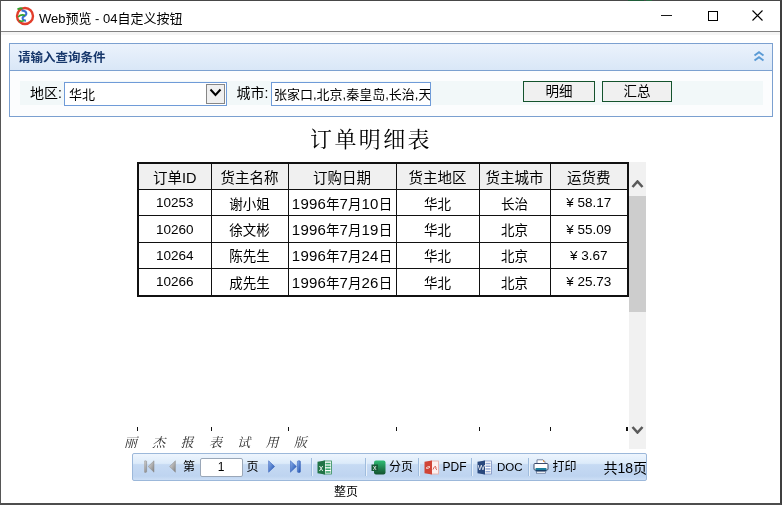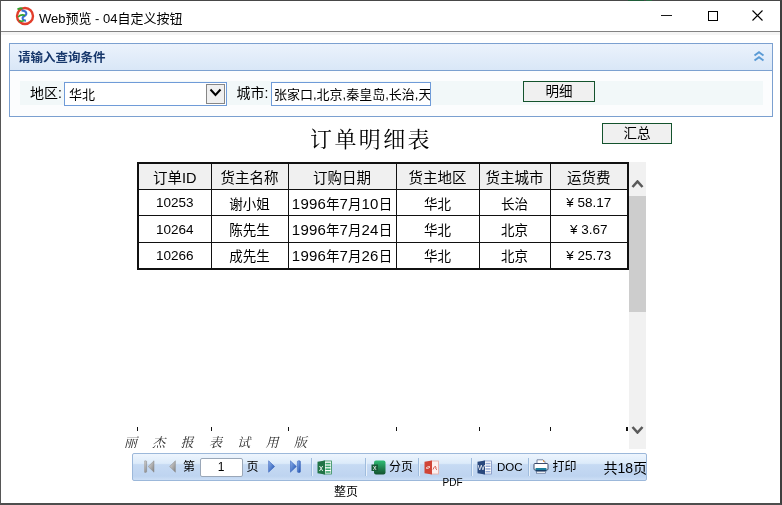--- a/index.html
+++ b/index.html
@@ -19,21 +19,21 @@
 .flabel{font-size:14px;color:#000;line-height:24px;}
 #lbl1{left:30px;top:81px;}
 #combo{left:64px;top:82px;width:163px;height:24px;box-sizing:border-box;border:1px solid #6f9bd8;background:#fff;}
 #combotext{left:69px;top:83.5px;font-size:13.3px;}
 #combobtn{left:206px;top:84px;width:19px;height:20px;box-sizing:border-box;border:1px solid #868686;background:#f0f0f0;}
 #lbl2{left:236.5px;top:81px;}
 #cityinput{left:271px;top:82px;width:160px;height:24px;box-sizing:border-box;border:1px solid #6f9bd8;background:#fff;overflow:hidden;}
 #citytext{left:274px;top:84px;width:156px;font-size:13px;white-space:nowrap;overflow:hidden;}
 .qbtn{box-sizing:border-box;border:1px solid #14532d;background:#f0f0f0;font-size:13.5px;text-align:center;line-height:20px;}
 #btn1{left:523px;top:81px;width:72px;height:21px;}
-#btn2{left:602px;top:81px;width:70px;height:21px;margin-top:42px;}
+#btn2{left:602px;top:81px;width:70px;height:21px;}
 
 #rtitle{left:310px;top:122px;width:200px;font-size:22px;font-family:"Liberation Serif","Noto Serif CJK SC","Noto Serif SC",serif;letter-spacing:2.4px;color:#000;}
 #tbl{left:137px;top:162px;}
 table{border-collapse:collapse;table-layout:fixed;}
 td,th{border:1px solid #111;text-align:center;vertical-align:middle;padding:0;font-weight:normal;overflow:hidden;}
 th{background:#f0f0f0;font-size:14.5px;height:25px;}
 td{font-size:13.5px;height:25.4px;background:#fff;}
 .dg{font-size:15px;letter-spacing:0.2px;}
 .sliver{top:427px;width:1px;height:4px;background:#111;}
 #wm{left:124px;top:432px;font-size:13px;font-family:"Liberation Serif","Noto Serif CJK SC","Noto Serif SC",serif;font-style:italic;letter-spacing:15.3px;color:#2e2e2e;}
@@ -113,20 +113,28 @@
         </tr>
 <tr>
           <td>10253</td>
           <td>谢小姐</td>
           <td><span class="dg">1996</span>年<span class="dg">7</span>月<span class="dg">10</span>日</td>
           <td>华北</td>
           <td>长治</td>
           <td>¥ 58.17</td>
         </tr>
 <tr>
+          <td>10260</td>
+          <td>徐文彬</td>
+          <td><span class="dg">1996</span>年<span class="dg">7</span>月<span class="dg">19</span>日</td>
+          <td>华北</td>
+          <td>北京</td>
+          <td>¥ 55.09</td>
+        </tr>
+<tr>
           <td>10264</td>
           <td>陈先生</td>
           <td><span class="dg">1996</span>年<span class="dg">7</span>月<span class="dg">24</span>日</td>
           <td>华北</td>
           <td>北京</td>
           <td>¥ 3.67</td>
         </tr>
 <tr>
           <td>10266</td>
           <td>成先生</td>
@@ -216,21 +224,21 @@
 </svg>
 <div class="abs ttext" style="left:389px;top:453px;">分页</div>
 <div class="abs tsep" style="left:418px;"></div>
 
 <svg class="abs" style="left:424px;top:460px" width="15" height="15" viewBox="0 0 15 15">
   <rect x="7" y="1" width="7.5" height="13" fill="#fdf0ef" stroke="#e8a8a0" stroke-width="0.8"></rect>
   <path d="M9,9.5 C10,7.5 10.5,6 11.5,6.5 C12.5,7 11,9 12.8,9.8" fill="none" stroke="#d04437" stroke-width="0.9"></path>
   <path d="M0.5,1.8 L8,0.5 L8,14.5 L0.5,13.2 Z" fill="#d04437"></path>
   <path d="M2,8.2 C3,7 4.5,6.2 6,6.8 M2.3,8.4 C3.5,8.8 5,8 6,7" fill="none" stroke="#fff" stroke-width="0.8"></path>
 </svg>
-<div class="abs ttext" style="left:442.5px;top:453px;font-size:10px;margin-top:16px;">PDF</div>
+<div class="abs ttext" style="left:442.5px;top:453px;font-size:12px;">PDF</div>
 <div class="abs tsep" style="left:471px;"></div>
 
 <svg class="abs" style="left:477px;top:460px" width="15" height="15" viewBox="0 0 15 15">
   <rect x="7" y="1" width="7.5" height="13" fill="#fff" stroke="#7a90c0" stroke-width="0.8"></rect>
   <rect x="8.5" y="2.8" width="5" height="1.5" fill="#95a9d4"></rect>
   <rect x="8.5" y="5.5" width="5" height="1.5" fill="#95a9d4"></rect>
   <rect x="8.5" y="8.2" width="5" height="1.5" fill="#95a9d4"></rect>
   <rect x="8.5" y="10.9" width="5" height="1.5" fill="#95a9d4"></rect>
   <path d="M0.5,1.8 L8,0.5 L8,14.5 L0.5,13.2 Z" fill="#29487d"></path>
   <text x="4.2" y="10.2" font-size="7.5" fill="#fff" text-anchor="middle" font-family="Liberation Sans">W</text>

